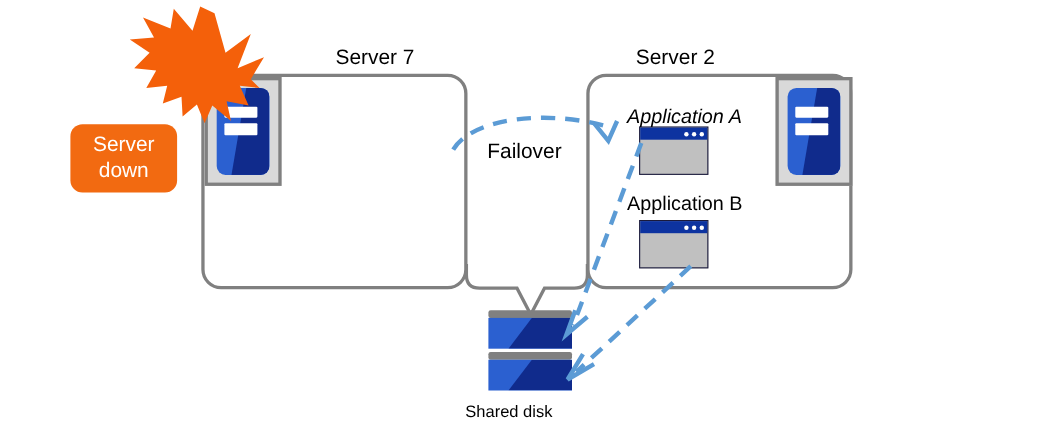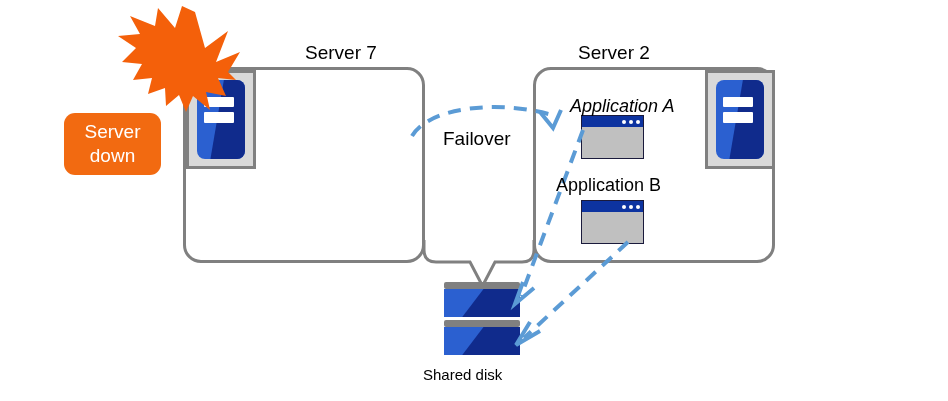--- a/index.html
+++ b/index.html
@@ -90,21 +90,21 @@
 
   
   .app-label {
     position: absolute;
     font-size: 18px;
     color: #000000;
     white-space: nowrap;
     z-index: 6;
   }
   #app-a-label { left: 570px; top: 96px; font-style: italic; }
-  #app-b-label { left: 556px; top: 175px; }
+  #app-b-label { left: 570px; top: 175px; }
 
   .app-window {
     position: absolute;
     box-sizing: border-box;
     width: 63px;
     height: 44px;
     background: #c0c0c0;
     border: 1.5px solid #1a1a3c;
     z-index: 4;
   }

